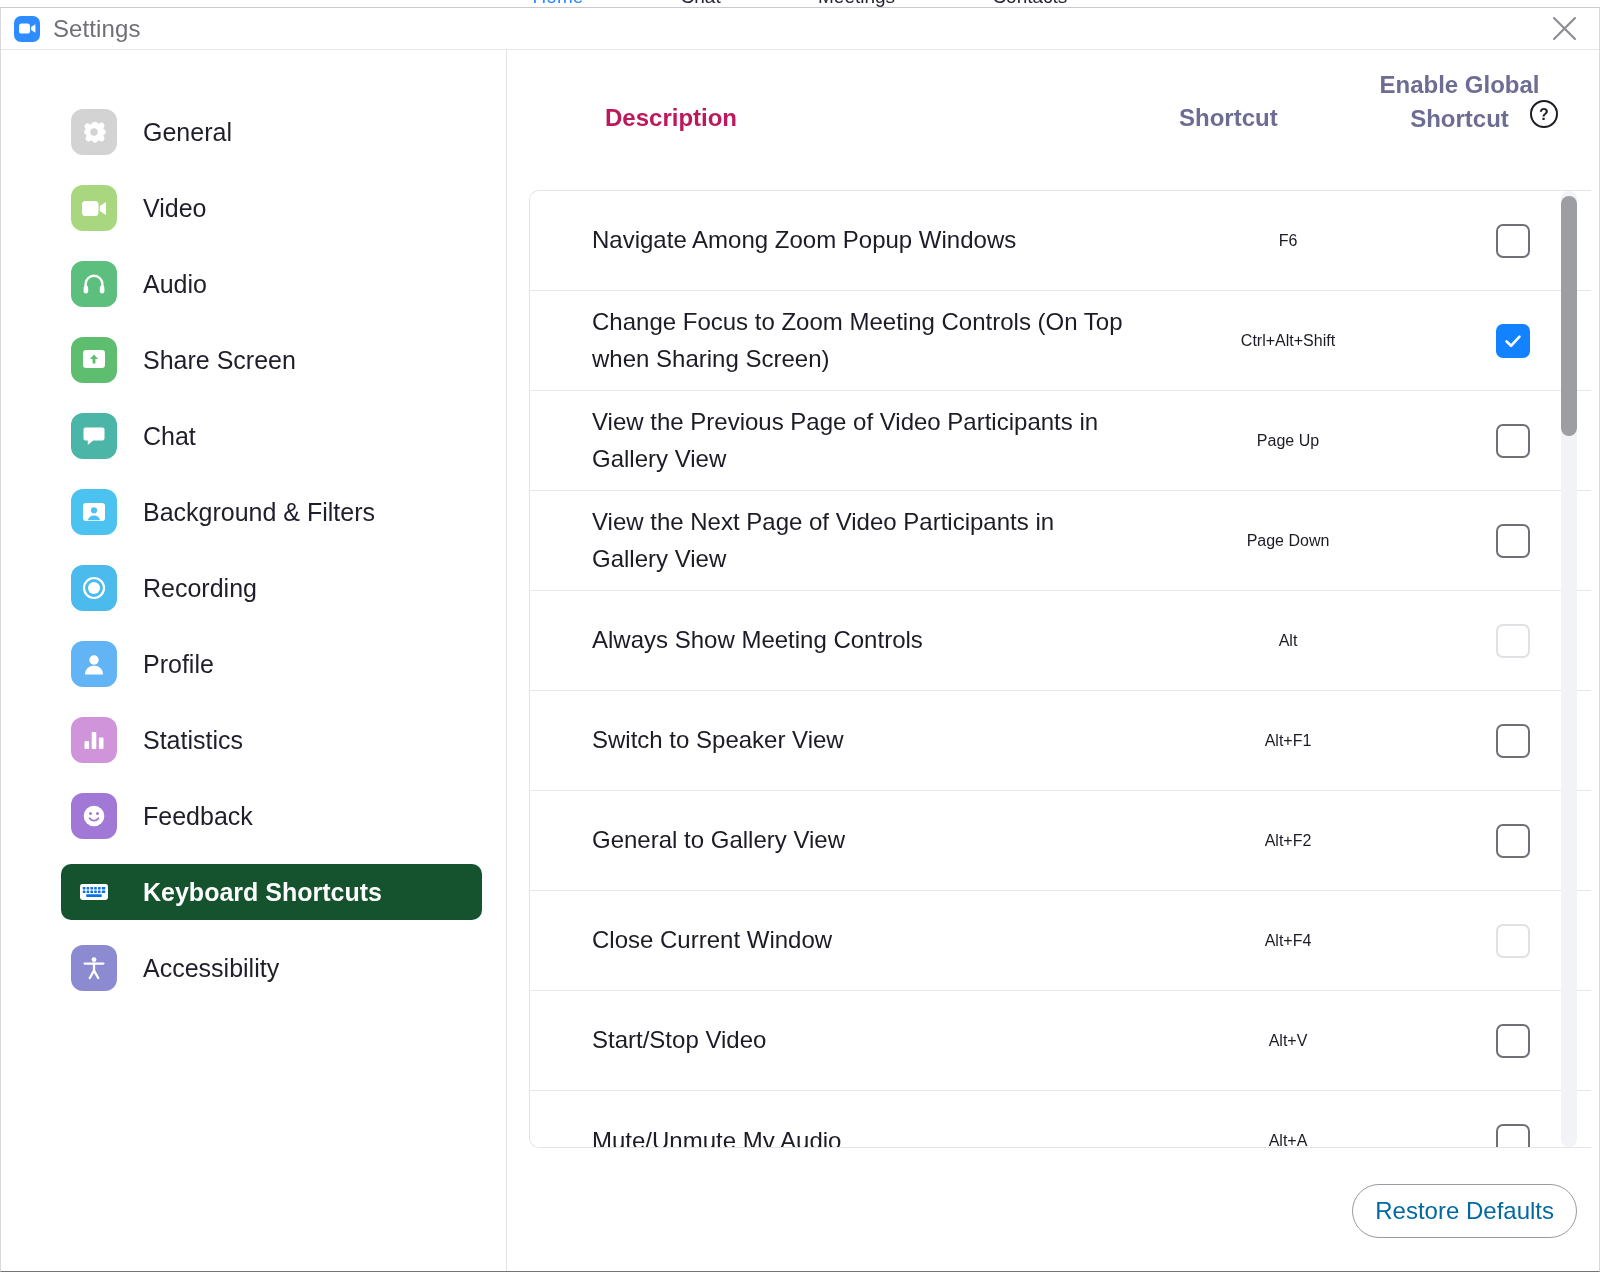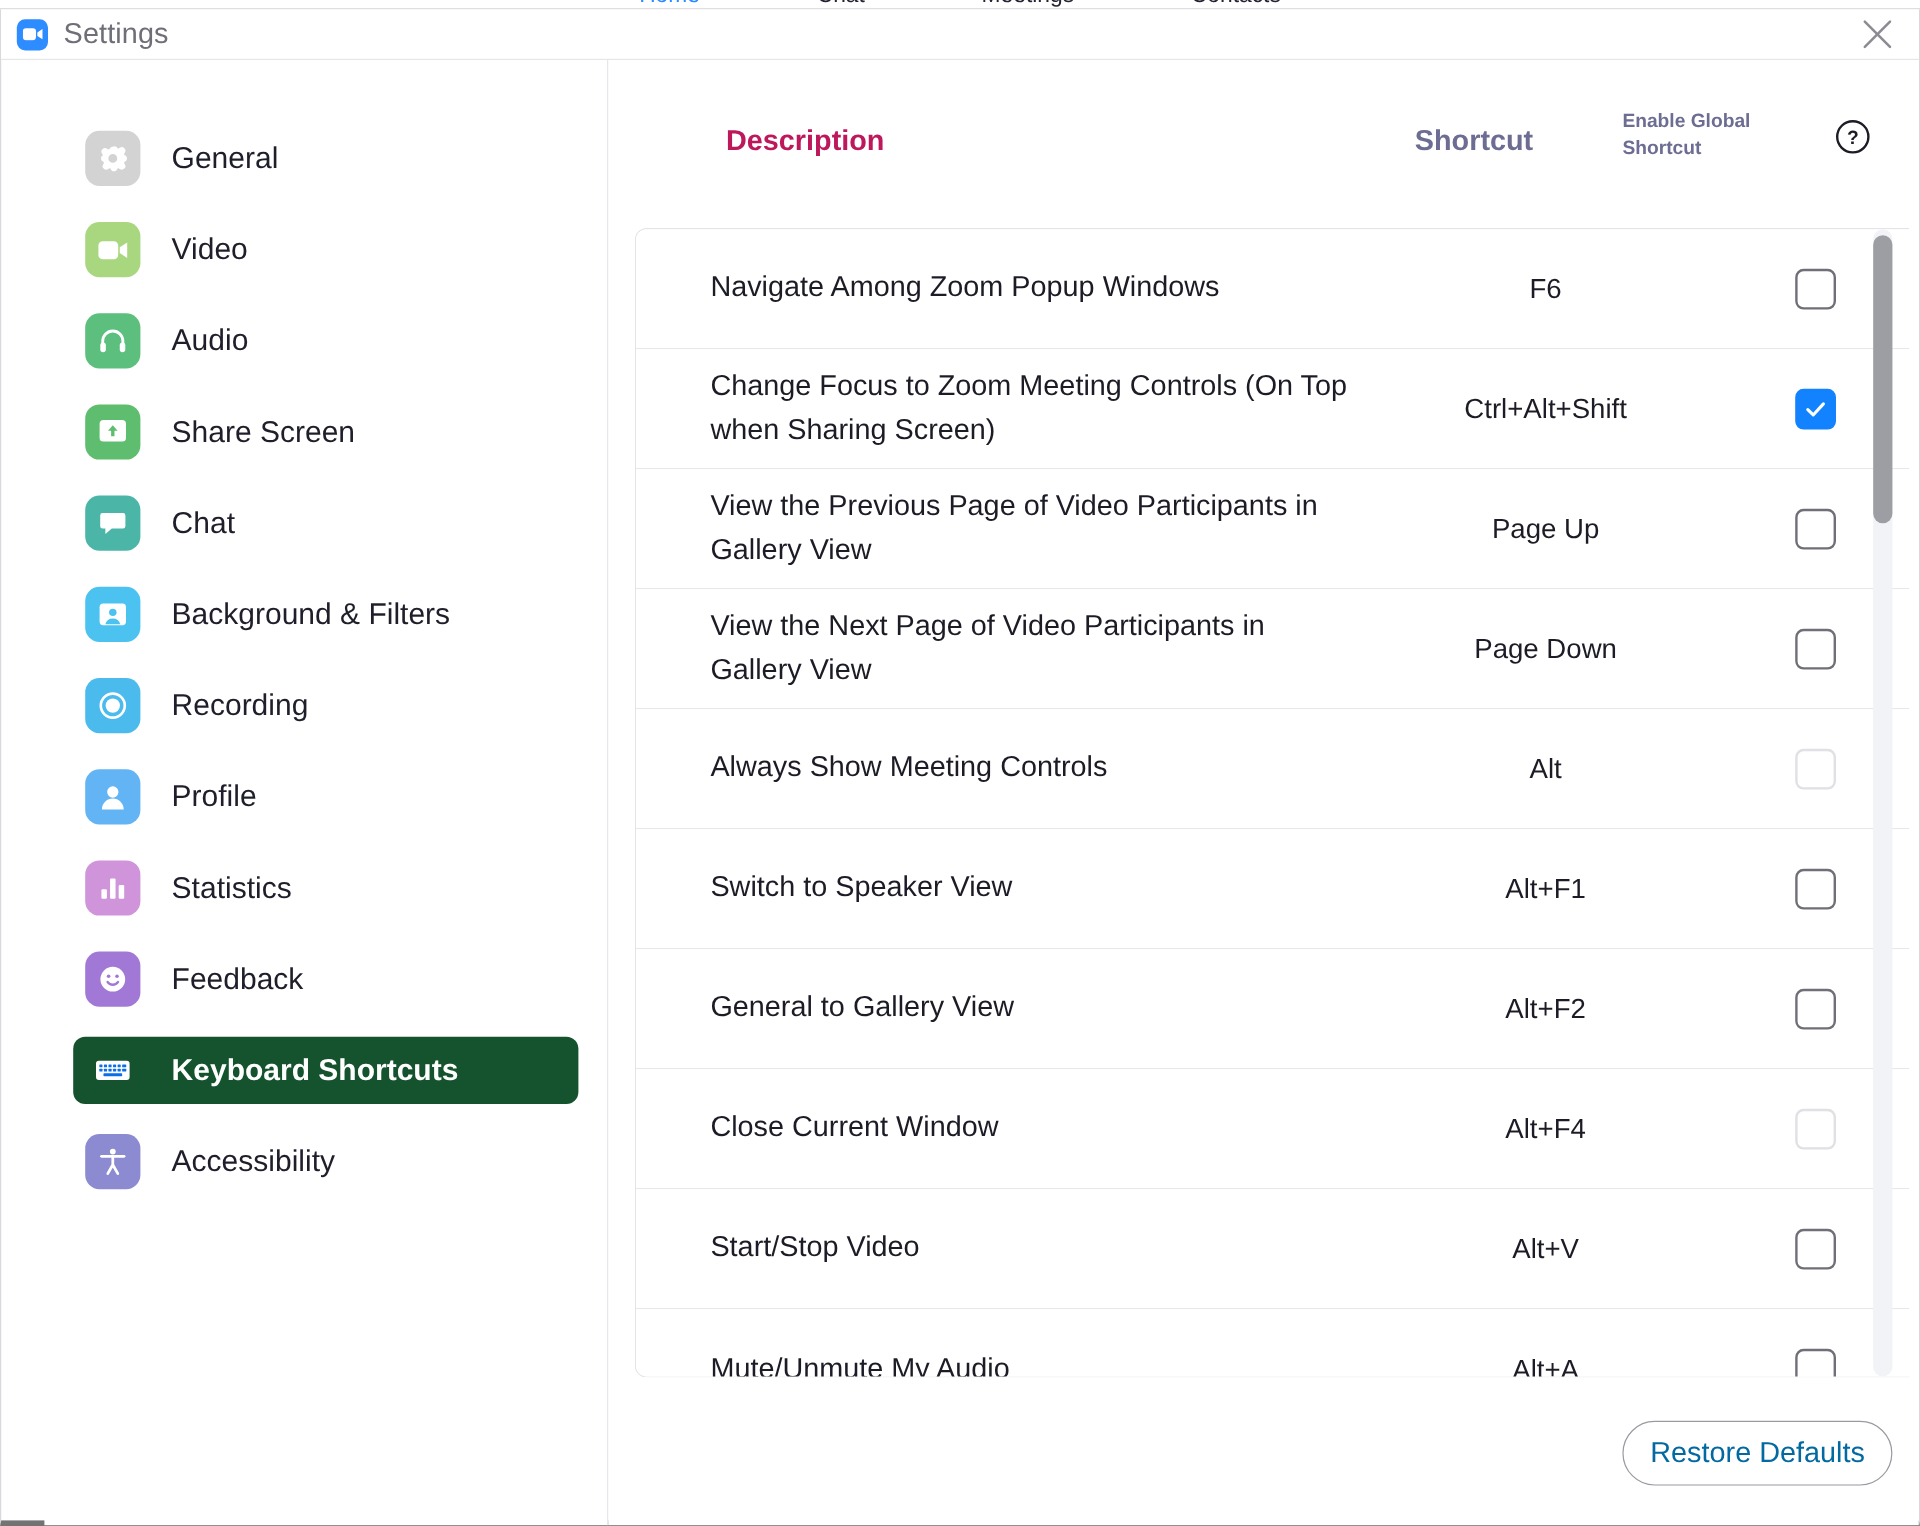--- a/index.html
+++ b/index.html
@@ -27,21 +27,21 @@
     background: #c9c9cf;
   }
 
   
   .window {
     position: absolute; top: 8px; left: 0;
     width: 1600px; height: 1264px;
     background: #ffffff;
     border-left: 1px solid #d8d8dd;
     border-right: 1px solid #d8d8dd;
-    border-bottom: 5px solid #737373;
+    border-bottom: 1px solid #737373;
   }
 
   
   .titlebar {
     position: relative; height: 42px; width: 100%;
     background: #ffffff;
     border-bottom: 1px solid #e6e6ea;
     display: flex; align-items: center;
   }
   .zoom-logo {
@@ -121,22 +121,22 @@
   .ch-desc {
     position: absolute; left: 98px; bottom: 14px;
     font-size: 24px; font-weight: 700; color: #be185d;
   }
   .ch-short {
     position: absolute; left: 672px; bottom: 14px;
     font-size: 24px; font-weight: 700; color: #6d6d93;
   }
   .ch-global {
     position: absolute; left: 845px; bottom: 10px;
-    width: 215px; 
-    font-size: 16px; font-weight: 700; color: #6d6d93;
+    width: 215px; text-align: center;
+    font-size: 24px; font-weight: 700; color: #6d6d93;
     line-height: 1.42;
   }
   .help-icon {
     position: absolute; left: 1022px; bottom: 17px;
     width: 30px; height: 30px; cursor: pointer;
   }
 
   
   .table-wrap {
     position: absolute;
@@ -154,21 +154,21 @@
     min-height: 100px;
     background: #ffffff;
   }
   .srow:last-child { border-bottom: none; }
   .srow-desc {
     width: 612px; padding-left: 62px; padding-right: 16px;
     font-size: 24px; color: #1c1c26; line-height: 1.52;
   }
   .srow-key {
     width: 292px; text-align: center;
-    font-size: 23px; color: #1c1c26;
+    font-size: 16px; color: #1c1c26;
   }
   .srow-chk {
     flex: 1; display: flex; align-items: center; justify-content: center;
   }
   .chk {
     width: 34px; height: 34px; border-radius: 7px;
     border: 2px solid #6f6f78; background: #ffffff;
     cursor: pointer; flex: none;
     display: flex; align-items: center; justify-content: center;
   }

